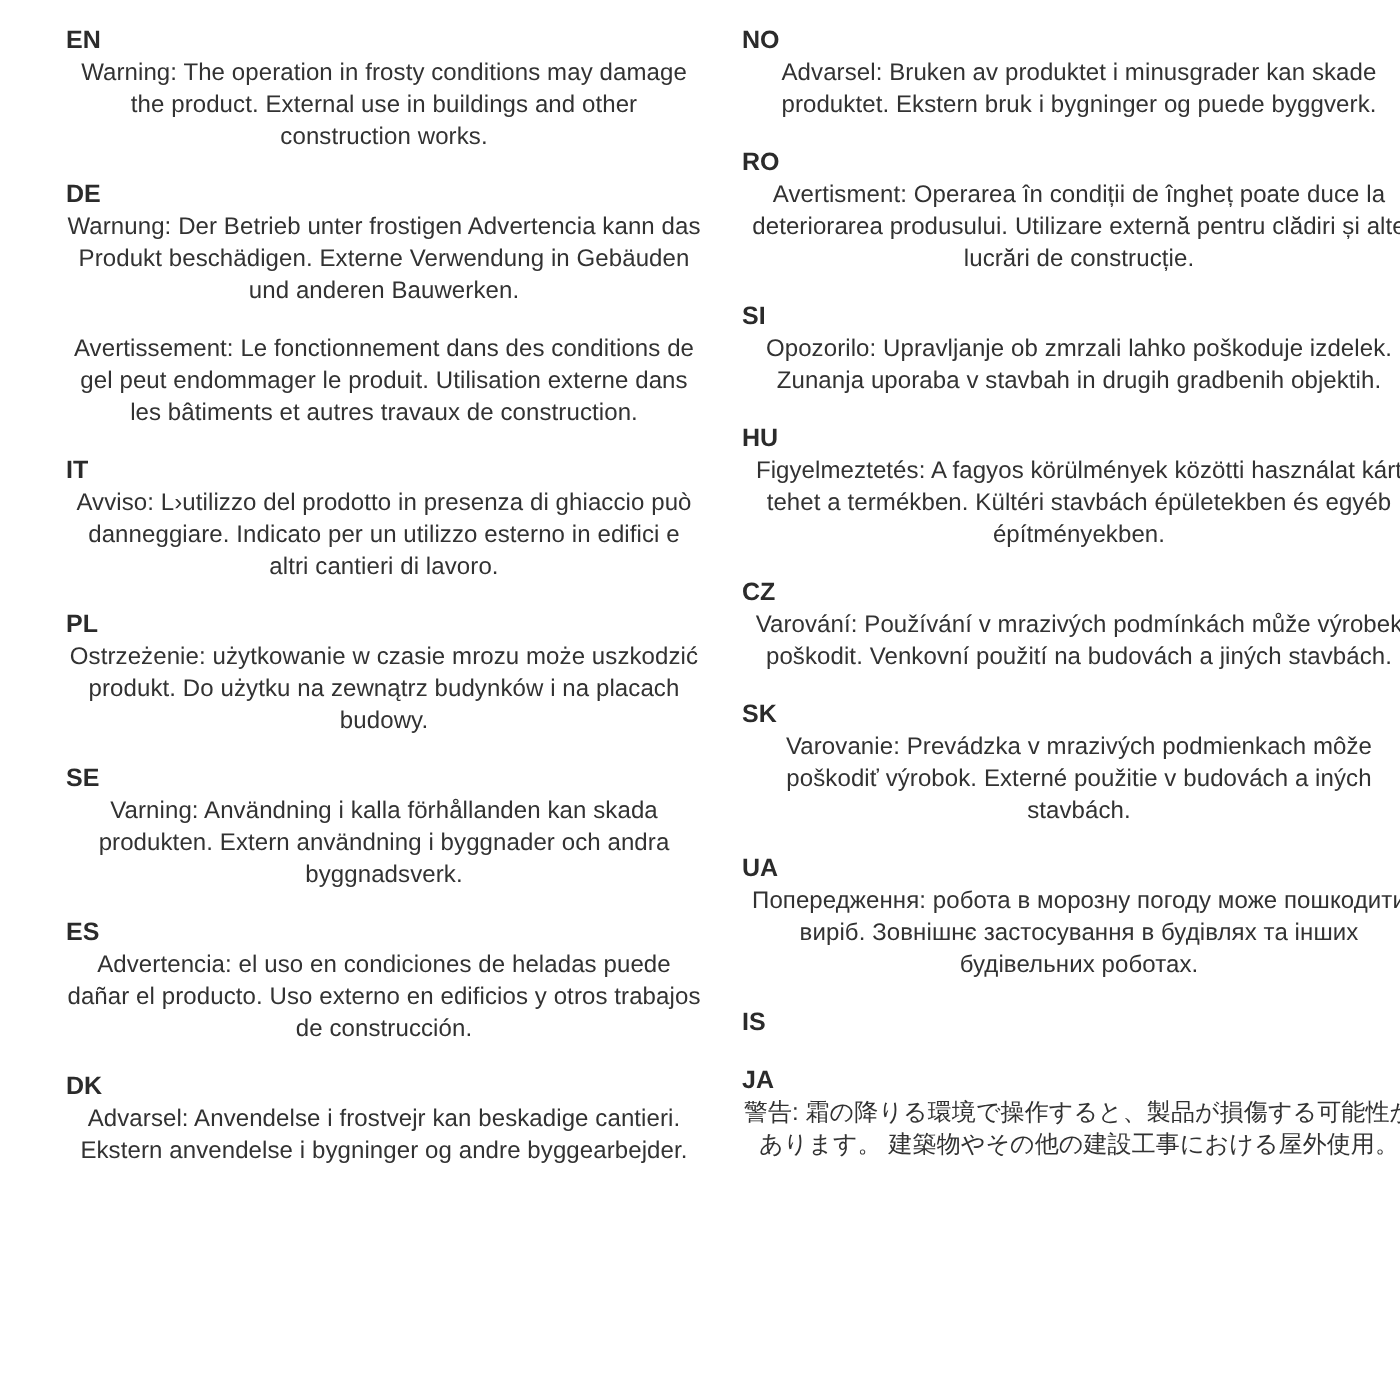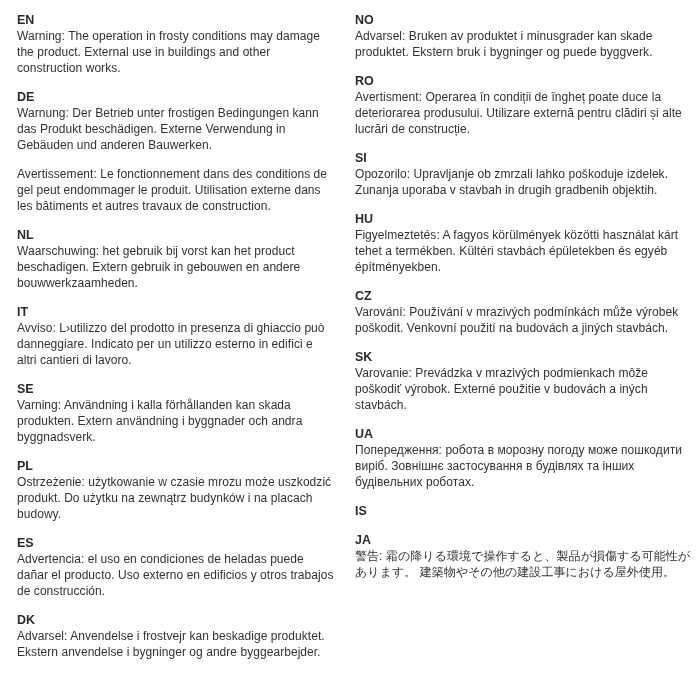--- a/index.html
+++ b/index.html
@@ -11,21 +11,21 @@
     width: 700px;
     height: 700px;
     overflow: hidden;
     font-family: "Liberation Sans", sans-serif;
     color: #303030;
   }
   .page {
     box-sizing: border-box;
     width: 700px;
     height: 528px;
-    padding: 12px 8px 0 17px;
+    padding: 12px 8px 0 33px;
     display: flex;
     gap: 20px;
   }
   .col {
     flex: 0 0 auto;
   }
   .col-left  { width: 318px; }
   .col-right { width: 337px; }
   .section {
     margin: 0 0 13px 0;
@@ -34,61 +34,58 @@
     font-size: 12.5px;
     font-weight: bold;
     line-height: 16px;
     color: #2b2b2b;
   }
   .warning-text {
     font-size: 12px;
     line-height: 16px;
     color: #323232;
     letter-spacing: 0.05px;
+    text-align: center;
   }
 </style>
 </head>
 <body>
 
 <div class="page">
   <div class="col col-left" id="col-left">
       <div class="section">
         <div class="lang-code">EN</div>
         <div class="warning-text">Warning: The operation in frosty conditions may damage the product. External use in buildings and other construction works.</div>
       </div>
       <div class="section">
         <div class="lang-code">DE</div>
-        <div class="warning-text">Warnung: Der Betrieb unter frostigen Bedingungen kann das Produkt beschädigen. Externe Verwendung in Gebäuden und anderen Bauwerken.</div>
+        <div class="warning-text">Warnung: Der Betrieb unter frostigen Advertencia kann das Produkt beschädigen. Externe Verwendung in Gebäuden und anderen Bauwerken.</div>
       </div>
       <div class="section">
         <div class="warning-text">Avertissement: Le fonctionnement dans des conditions de gel peut endommager le produit. Utilisation externe dans les bâtiments et autres travaux de construction.</div>
-      </div>
-      <div class="section">
-        <div class="lang-code">NL</div>
-        <div class="warning-text">Waarschuwing: het gebruik bij vorst kan het product beschadigen. Extern gebruik in gebouwen en andere bouwwerkzaamheden.</div>
       </div>
       <div class="section">
         <div class="lang-code">IT</div>
         <div class="warning-text">Avviso: L›utilizzo del prodotto in presenza di ghiaccio può danneggiare. Indicato per un utilizzo esterno in edifici e altri cantieri di lavoro.</div>
       </div>
       <div class="section">
+        <div class="lang-code">PL</div>
+        <div class="warning-text">Ostrzeżenie: użytkowanie w czasie mrozu może uszkodzić produkt. Do użytku na zewnątrz budynków i na placach budowy.</div>
+      </div>
+      <div class="section">
         <div class="lang-code">SE</div>
         <div class="warning-text">Varning: Användning i kalla förhållanden kan skada produkten. Extern användning i byggnader och andra byggnadsverk.</div>
-      </div>
-      <div class="section">
-        <div class="lang-code">PL</div>
-        <div class="warning-text">Ostrzeżenie: użytkowanie w czasie mrozu może uszkodzić produkt. Do użytku na zewnątrz budynków i na placach budowy.</div>
       </div>
       <div class="section">
         <div class="lang-code">ES</div>
         <div class="warning-text">Advertencia: el uso en condiciones de heladas puede dañar el producto. Uso externo en edificios y otros trabajos de construcción.</div>
       </div>
       <div class="section">
         <div class="lang-code">DK</div>
-        <div class="warning-text">Advarsel: Anvendelse i frostvejr kan beskadige produktet. Ekstern anvendelse i bygninger og andre byggearbejder.</div>
+        <div class="warning-text">Advarsel: Anvendelse i frostvejr kan beskadige cantieri. Ekstern anvendelse i bygninger og andre byggearbejder.</div>
       </div>
     </div>
   <div class="col col-right" id="col-right">
       <div class="section">
         <div class="lang-code">NO</div>
         <div class="warning-text">Advarsel: Bruken av produktet i minusgrader kan skade produktet. Ekstern bruk i bygninger og puede byggverk.</div>
       </div>
       <div class="section">
         <div class="lang-code">RO</div>
         <div class="warning-text">Avertisment: Operarea în condiții de îngheț poate duce la deteriorarea produsului. Utilizare externă pentru clădiri și alte lucrări de construcție.</div>

